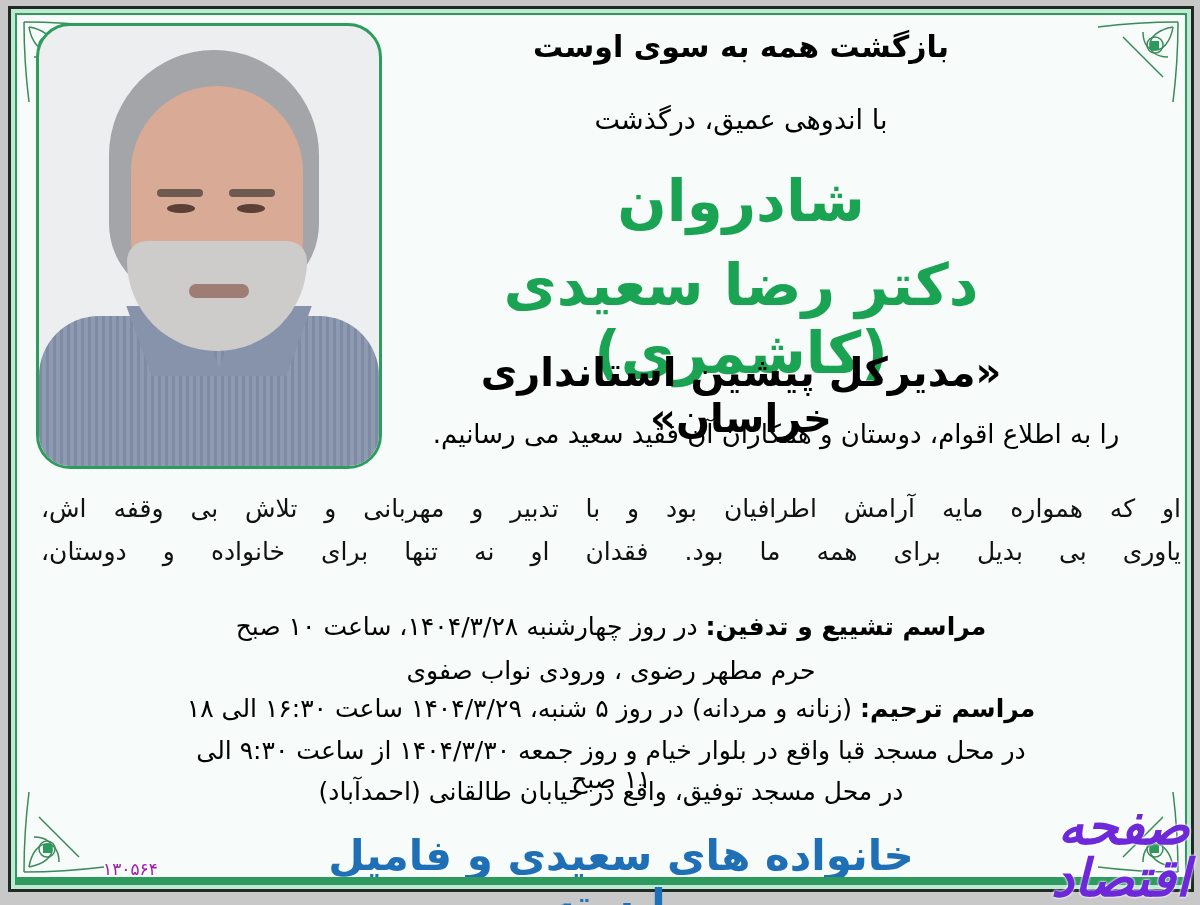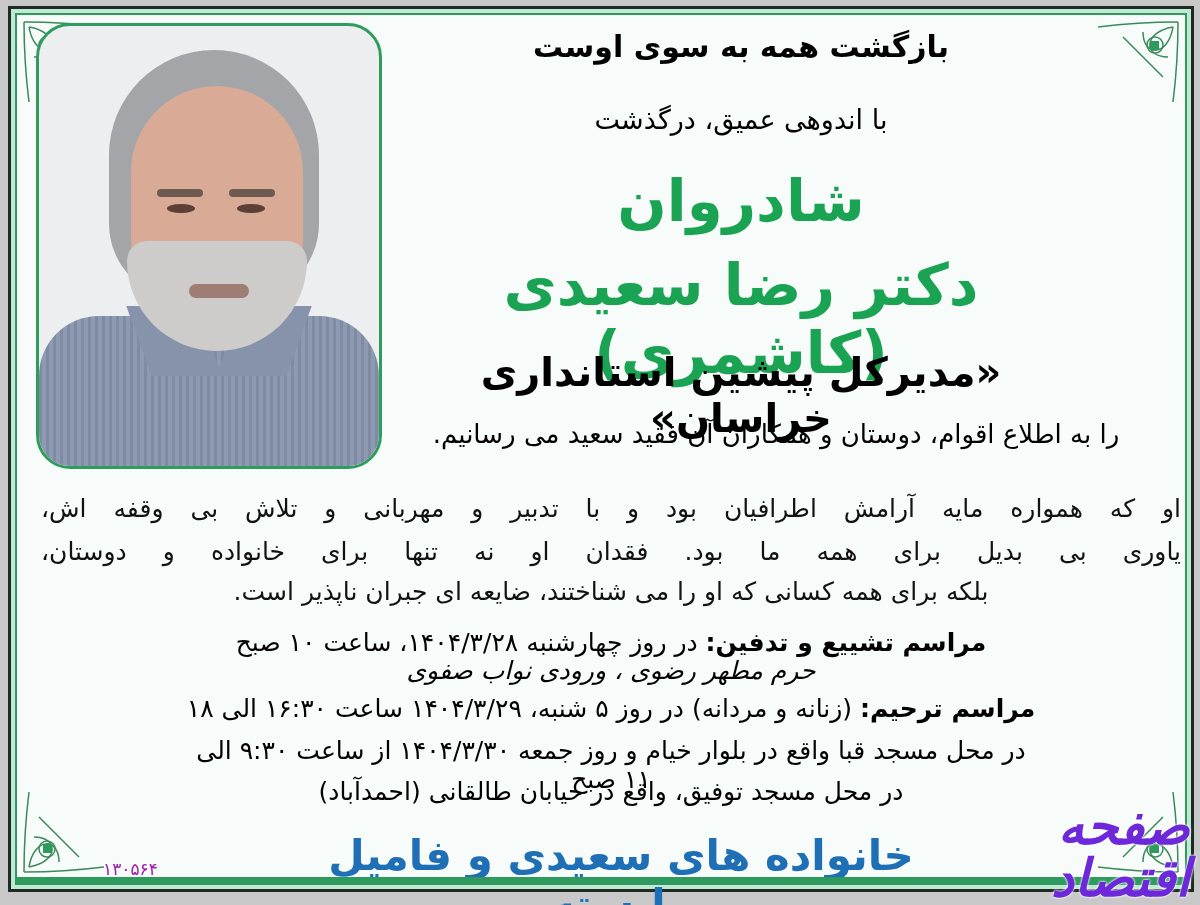--- a/index.html
+++ b/index.html
@@ -71,22 +71,22 @@
   #l3 { left:380px; width:700px; top:158px; font-size:58px; font-weight:bold; }
   #l4 { left:380px; width:700px; top:242px; font-size:58px; font-weight:bold; }
   #l5 { left:380px; width:700px; top:340px; font-size:40px; font-weight:bold; }
   #l6 { left:370px; width:790px; top:410px; font-size:26px; }
 
   .para { position:absolute; left:30px; width:1140px; direction:rtl; font-size:25px; color:#111; }
   #p1 { top:485px; text-align:justify; text-align-last:justify; }
   #p2 { top:528px; text-align:justify; text-align-last:justify; }
   #p3 { top:568px; text-align:center; }
 
-  #f1 { left:200px; width:800px; top:619px; font-size:25px; }
-  #f2 { left:200px; width:800px; top:647px; font-size:25px;font-style:italic; }
+  #f1 { left:200px; width:800px; top:603px; font-size:25px; }
+  #f2 { left:200px; width:800px; top:647px; font-size:25px; }
   #f3 { left:170px; width:860px; top:685px; font-size:25px; }
   #f4 { left:170px; width:860px; top:727px; font-size:25px; }
   #f5 { left:200px; width:800px; top:768px; font-size:25px; }
 
   #family { left:300px; width:620px; top:822px; font-size:42px; font-weight:bold; }
   #code { position:absolute; left:92px; top:850px; font-size:17px; color:#a21caf; direction:rtl; }
 
   .watermark {
     position:absolute; left:1010px; top:800px; width:180px; height:100px;
     direction:rtl; color:#6d28d9; font-size:52px; font-weight:bold;
@@ -168,21 +168,20 @@
 
   <div id="l1" class="text">بازگشت همه به سوی اوست</div>
   <div id="l2" class="text">با اندوهی عمیق، درگذشت</div>
   <div id="l3" class="text green">شادروان</div>
   <div id="l4" class="text green">دکتر رضا سعیدی (کاشمری)</div>
   <div id="l5" class="text">«مدیرکل پیشین استانداری خراسان»</div>
   <div id="l6" class="text">را به اطلاع اقوام، دوستان و همکاران آن فقید سعید می رسانیم.</div>
 
   <div id="p1" class="para">او که همواره مایه آرامش اطرافیان بود و با تدبیر و مهربانی و تلاش بی وقفه اش،</div>
   <div id="p2" class="para">یاوری بی بدیل برای همه ما بود.  فقدان او نه تنها برای خانواده و دوستان،</div>
-  <div id="p3" class="para">بلکه برای همه کسانی که او را می شناختند، ضایعه ای جبران ناپذیر است.</div>
 
   <div id="f1" class="text">
     <span class="t-bold">مراسم تشییع و تدفین:</span><span> در روز چهارشنبه ۱۴۰۴/۳/۲۸، ساعت ۱۰ صبح</span>
   </div>
   <div id="f2" class="text">حرم مطهر رضوی ، ورودی نواب صفوی</div>
   <div id="f3" class="text">
     <span class="t-bold">مراسم ترحیم:</span><span> (زنانه و مردانه) در روز ۵ شنبه، ۱۴۰۴/۳/۲۹ ساعت ۱۶:۳۰ الی ۱۸</span>
   </div>
   <div id="f4" class="text">در محل مسجد قبا واقع در بلوار خیام و روز جمعه ۱۴۰۴/۳/۳۰ از ساعت ۹:۳۰ الی ۱۱ صبح</div>
   <div id="f5" class="text">در محل مسجد توفیق، واقع در خیابان طالقانی (احمدآباد)</div>

